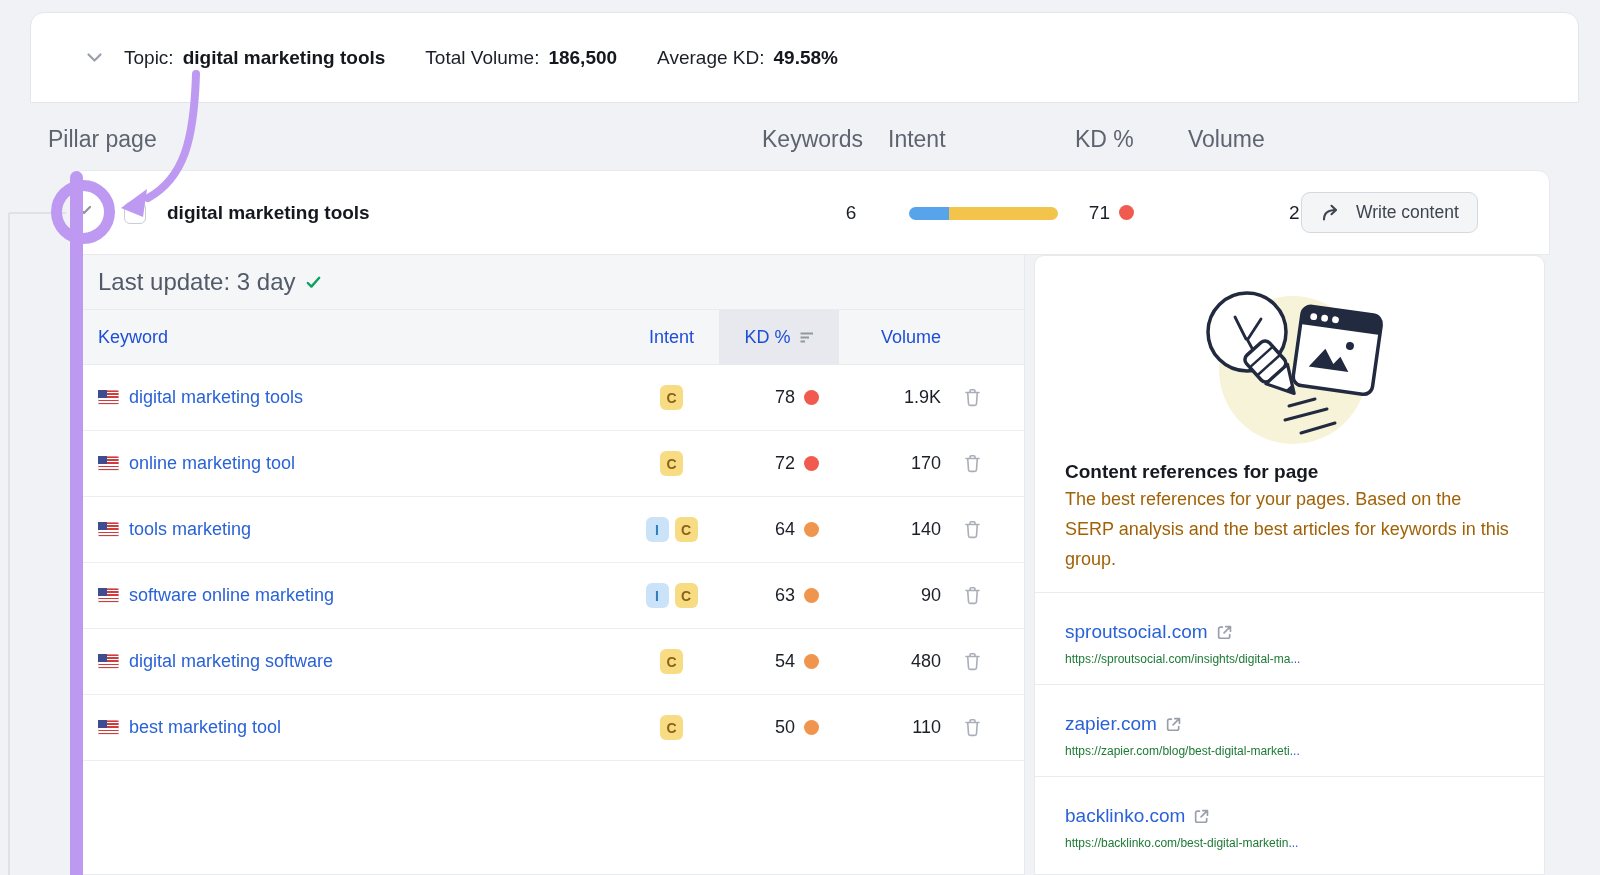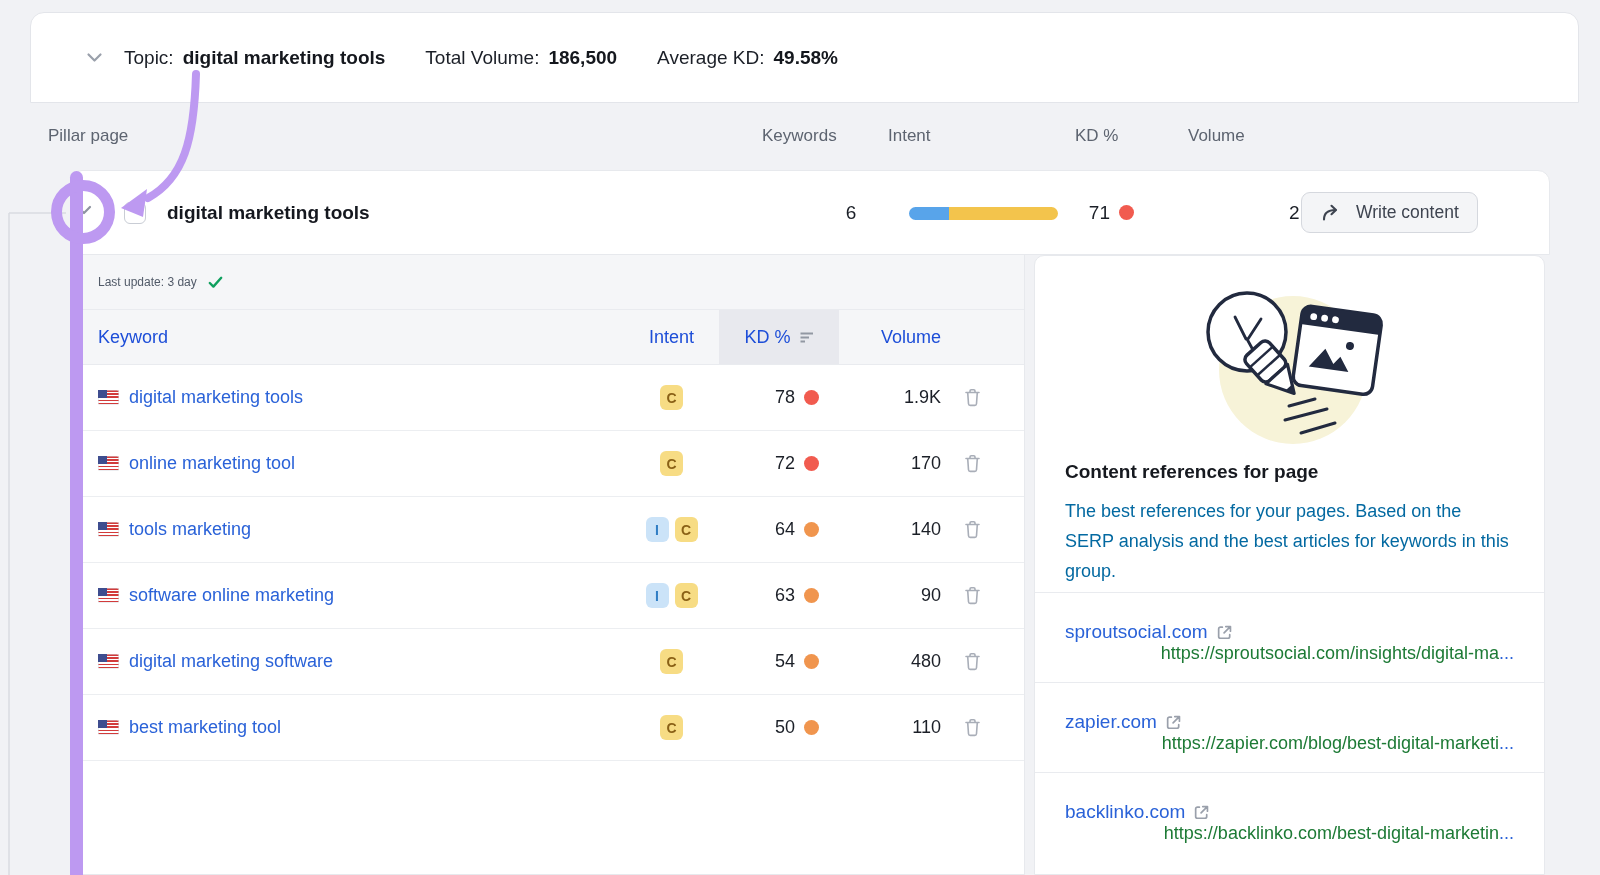--- a/index.html
+++ b/index.html
@@ -12,21 +12,21 @@
 
   
   .topic-card{position:absolute;left:30px;top:12px;width:1549px;height:91px;box-sizing:border-box;
     background:#fff;border:1px solid #e3e5ea;border-radius:14px 14px 0 0;
     display:flex;align-items:center;padding-left:55px;z-index:2;}
   .topic-chevron{margin-right:21px;cursor:pointer;}
   .topic-item{display:flex;align-items:baseline;gap:9px;margin-right:40px;font-size:19px;color:#1b1f27;white-space:nowrap;}
   .topic-item b{font-weight:700;color:#14171d;}
 
   
-  .col-head{position:absolute;top:126px;font-size:17px;color:#5d6470;z-index:2;}
+  .col-head{position:absolute;top:126px;font-size:23px;color:#5d6470;z-index:2;}
 
   
   .pillar-row{position:absolute;left:70px;top:170px;width:1480px;height:85px;box-sizing:border-box;
     background:#fff;border:1px solid #e7e9ed;border-radius:12px 12px 0 0;z-index:2;}
   .pr-chevron{position:absolute;left:5px;top:34px;cursor:pointer;}
   .pr-checkbox{position:absolute;left:53px;top:31px;width:22px;height:22px;box-sizing:border-box;
     border:1.5px solid #c9cdd5;border-radius:6px;background:#fff;cursor:pointer;}
   .pr-title{position:absolute;left:96px;top:0;height:100%;display:flex;align-items:center;
     font-size:19px;font-weight:600;color:#15181f;}
   .pr-count{position:absolute;left:768px;top:0;height:100%;width:24px;display:flex;align-items:center;justify-content:center;
@@ -43,21 +43,21 @@
   .pr-volume{position:absolute;left:1184px;top:0;height:100%;width:73px;display:flex;align-items:center;justify-content:flex-end;
     font-size:19px;color:#1b1f27;}
   .write-btn{position:absolute;left:1230px;top:21px;height:41px;box-sizing:border-box;display:flex;align-items:center;gap:16px;
     padding:0 18px;background:#f4f5f7;border:1px solid #d5d8de;border-radius:9px;
     font-size:17.5px;color:#3e4450;cursor:pointer;white-space:nowrap;}
 
   
   .keyword-panel{position:absolute;left:70px;top:255px;width:955px;height:620px;box-sizing:border-box;
     background:#fff;border:1px solid #e7e9ed;border-top:none;z-index:1;}
   .last-update{height:55px;box-sizing:border-box;background:#f5f6f8;border-bottom:1px solid #e9ebef;
-    display:flex;align-items:center;gap:11px;padding-left:27px;font-size:12px;color:#515a68;}
+    display:flex;align-items:center;gap:11px;padding-left:27px;font-size:24px;color:#515a68;}
   .kw-grid{display:grid;grid-template-columns:526px 95px 120px 110px 1fr;padding:0 10px 0 27px;box-sizing:border-box;}
   .kw-header{height:55px;background:#f5f6f8;border-bottom:1px solid #e9ebef;font-size:18px;color:#1d4ed8;}
   .kw-header .cell{display:flex;align-items:center;}
   .kh-intent{justify-content:center;}
   .kh-kd{background:#e8e9ee;justify-content:center;gap:9px;cursor:pointer;}
   .kh-volume{justify-content:flex-end;padding-right:8px;}
   .kw-row{height:66px;box-sizing:border-box;border-bottom:1px solid #eceef1;background:#fff;}
   .kw-row .cell{display:flex;align-items:center;font-size:18px;color:#1b1f27;}
   .kw-link{display:flex;align-items:center;gap:10px;color:#2a62d8;text-decoration:none;cursor:pointer;}
   .flag{width:21px;height:15px;border-radius:2px;position:relative;flex:0 0 auto;
@@ -72,26 +72,26 @@
   .cell-kd{justify-content:flex-end;gap:9px;padding-right:20px;}
   .cell-vol{justify-content:flex-end;padding-right:8px;}
   .cell-trash{justify-content:center;padding-right:18px;}
   .trash{cursor:pointer;display:flex;}
 
   
   .ref-panel{position:absolute;left:1034px;top:255px;width:511px;height:620px;box-sizing:border-box;
     background:#fff;border:1px solid #e7e9ed;border-radius:10px 10px 0 0;z-index:1;overflow:hidden;}
   .illus{position:absolute;left:50%;transform:translateX(-50%);top:26px;}
   .ref-title{position:absolute;left:30px;top:205px;font-size:19px;font-weight:700;color:#16191f;}
-  .ref-desc{position:absolute;left:30px;top:240px;width:448px;font-size:18px;line-height:30px;color:#0369a1;}
+  .ref-desc{position:absolute;left:30px;top:228px;width:448px;font-size:18px;line-height:30px;color:#a16207;}
   .ref-links{position:absolute;left:0;right:0;top:336px;}
   .ref-link{border-top:1px solid #e9ebef;padding:28px 30px 18px;box-sizing:border-box;}
   .ref-domain{display:flex;align-items:center;gap:8px;}
   .ref-domain a{font-size:19px;color:#2a62d8;text-decoration:none;cursor:pointer;}
-  .ref-url{font-size:18px;color:#1d7a35;white-space:nowrap;overflow:hidden;text-align:right;}
+  .ref-url{margin-top:9px;font-size:12px;color:#1d7a35;white-space:nowrap;overflow:hidden;}
   .url-more{color:#2a62d8;}
 
   
   .annotation{position:absolute;left:0;top:0;z-index:50;pointer-events:none;}
 </style>
 </head>
 <body>
 
 <div class="page">
 

